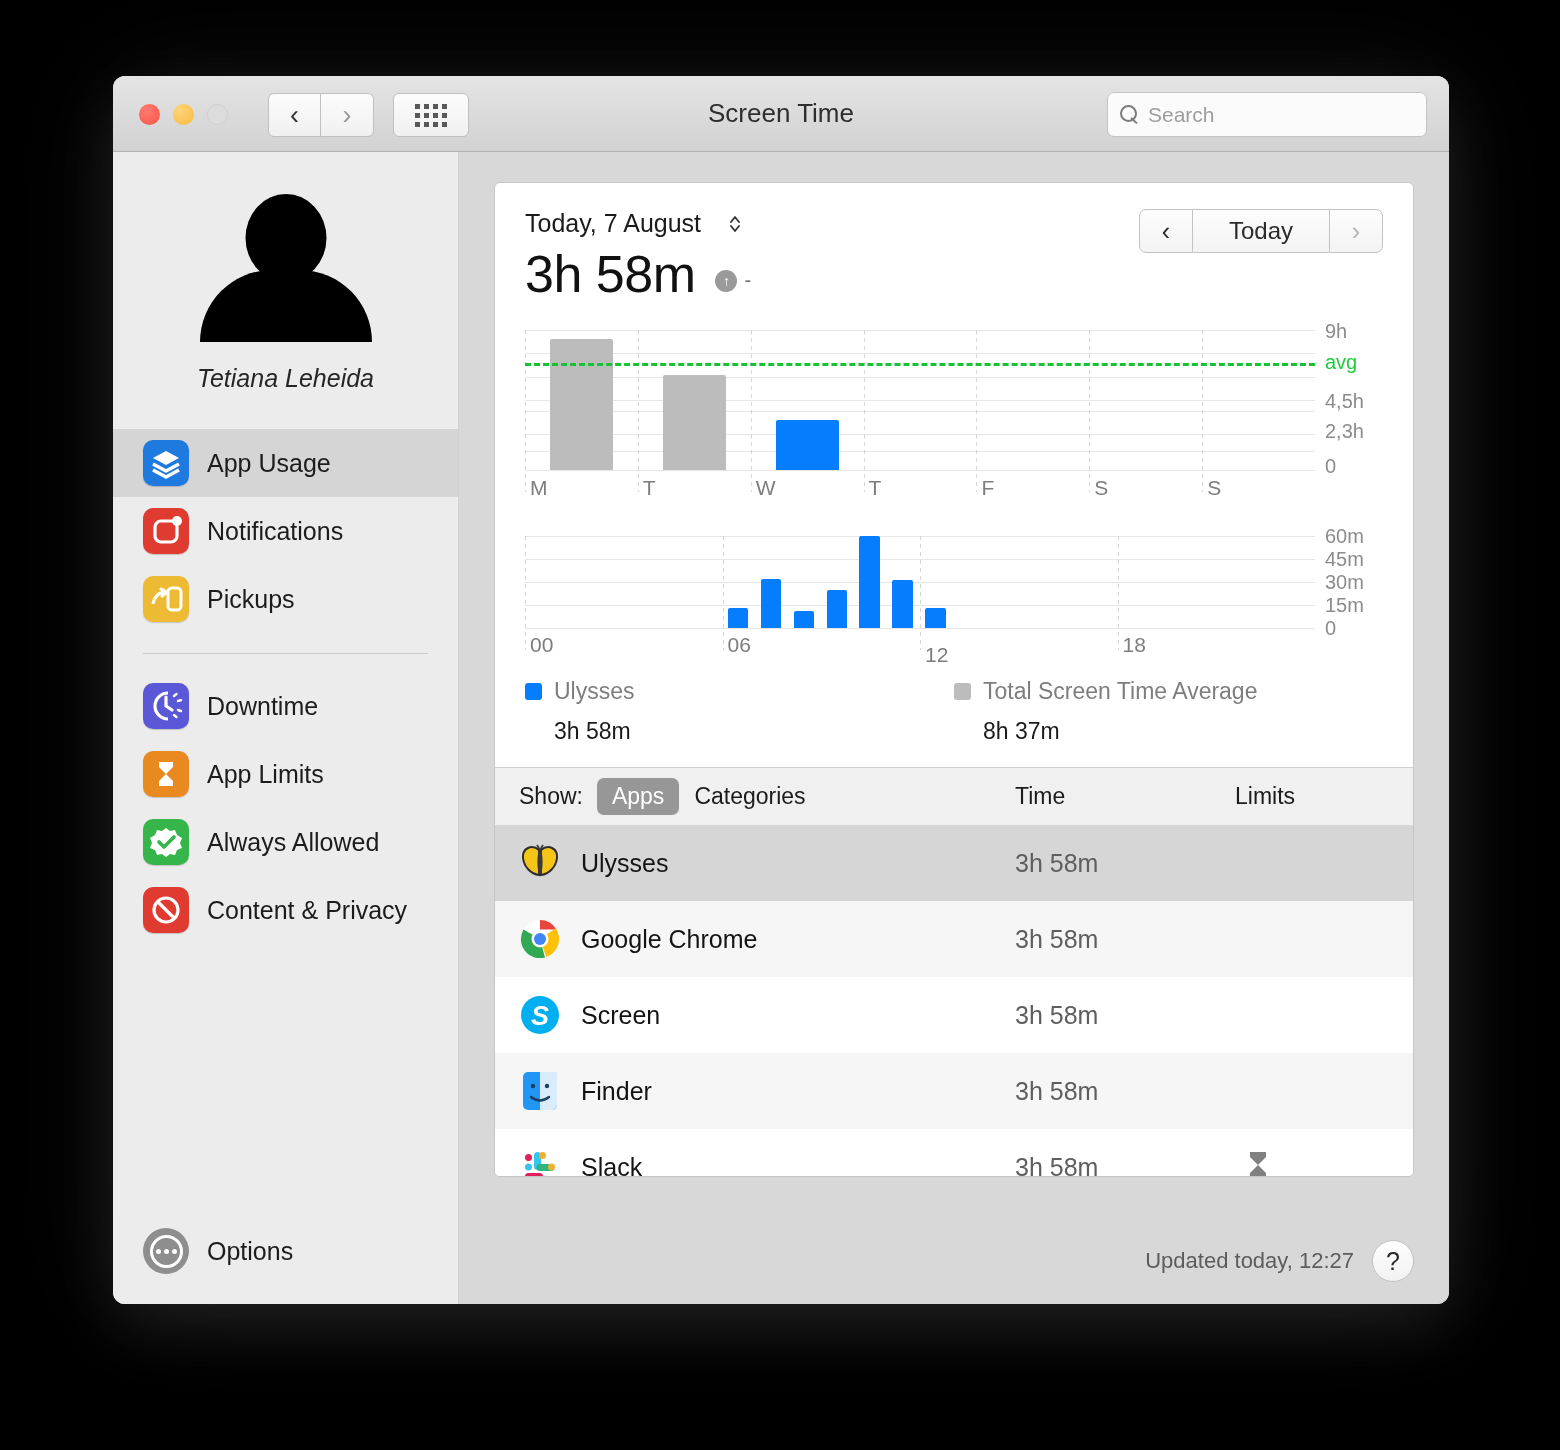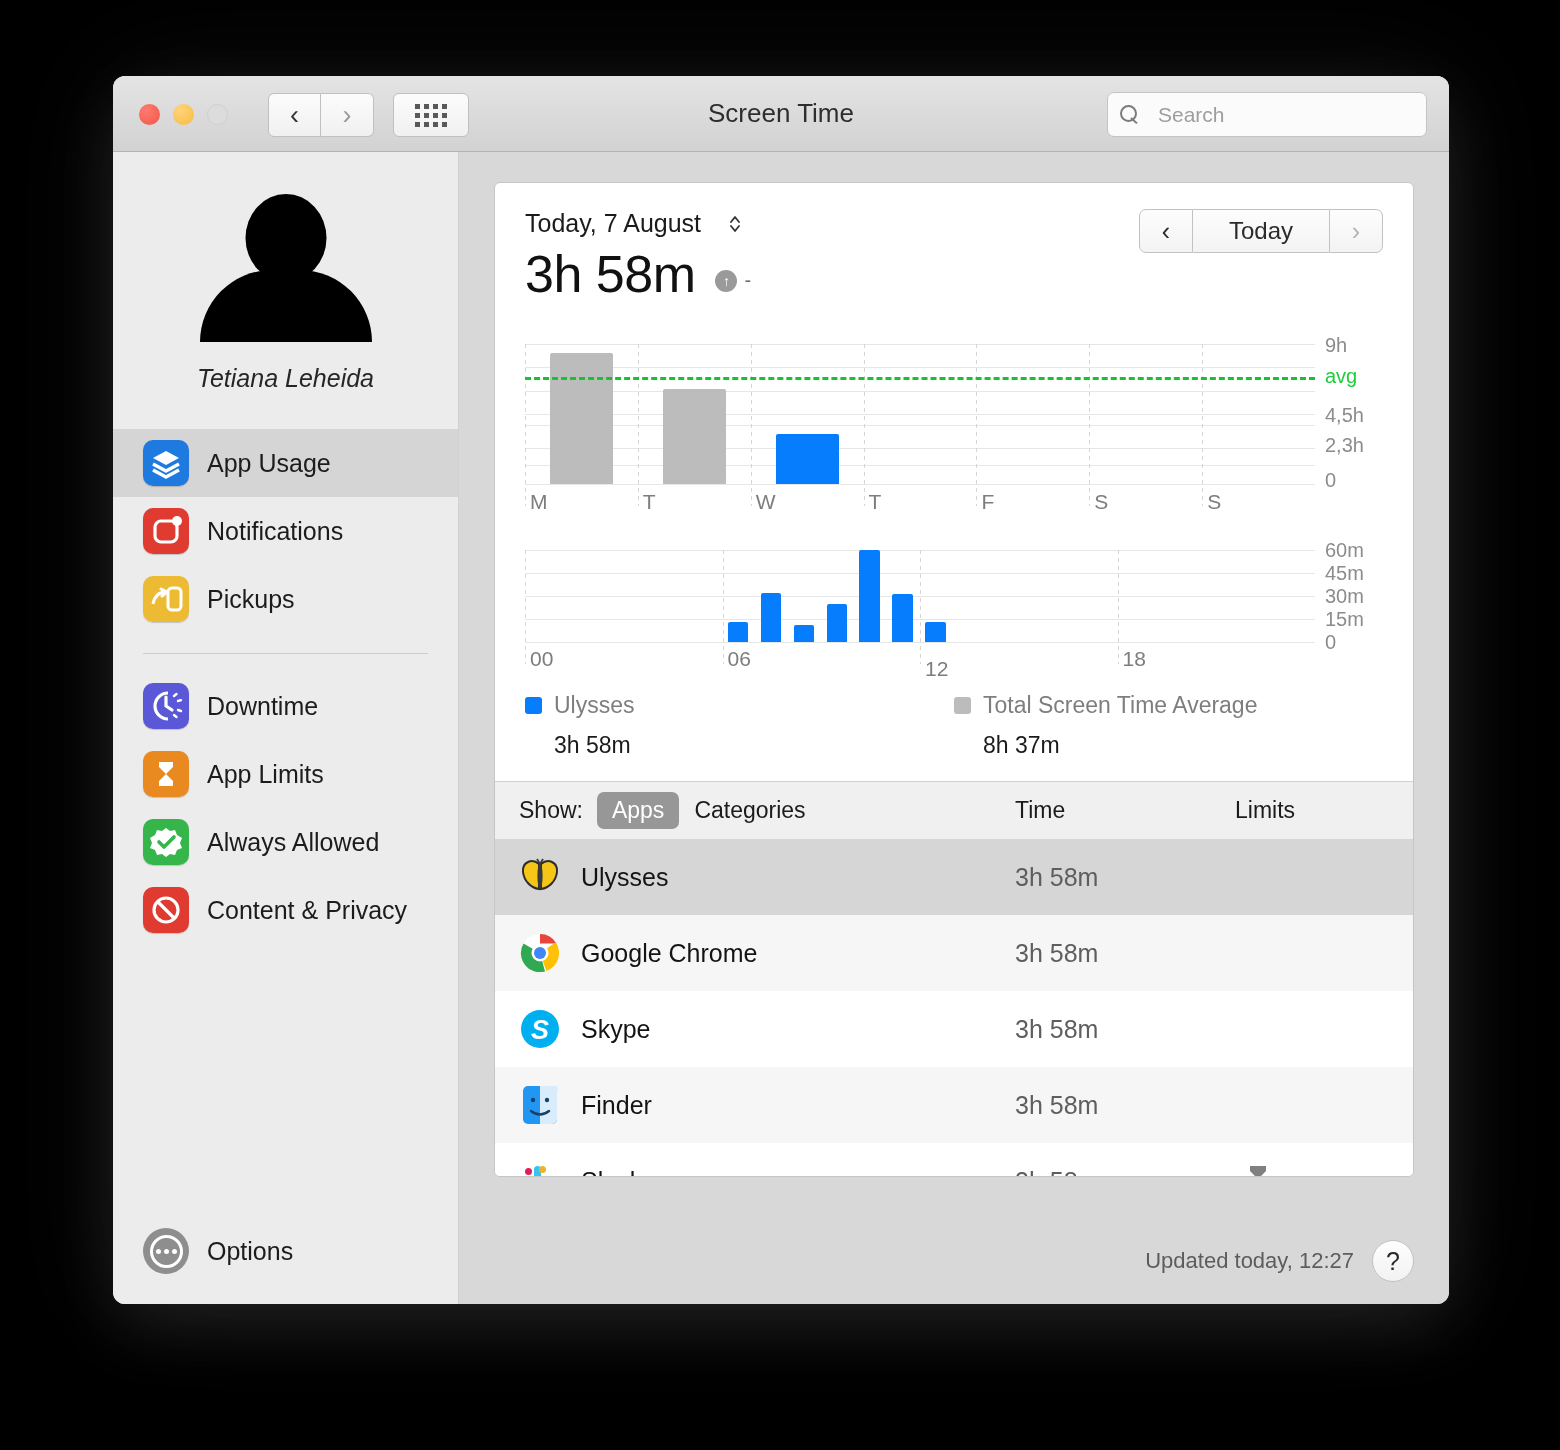--- a/index.html
+++ b/index.html
@@ -59,21 +59,21 @@
 
   .wintitle {
     position:absolute; left:0; right:0; top:22px;
     text-align:center; font-size:26px; color:#2e2e2e;
   }
 
   .searchbox {
     position:absolute; top:16px; right:22px;
     width:320px; height:45px;
     background:#fbfbfb; border:1px solid #c4c4c4; border-radius:7px;
-    display:flex; align-items:center; padding:0 12px; gap:19px;
+    display:flex; align-items:center; padding:0 12px; gap:9px;
   }
   .searchbox .mag { width:19px; height:19px; position:relative; flex:none; }
   .searchbox .mag::before {
     content:""; position:absolute; left:0; top:0; width:13px; height:13px;
     border:2.2px solid #7b7b7b; border-radius:50%;
   }
   .searchbox .mag::after {
     content:""; position:absolute; left:11px; top:12px; width:8px; height:2.2px;
     background:#7b7b7b; transform:rotate(42deg); transform-origin:left center;
   }
@@ -405,21 +405,21 @@
               </span>
             </div>
 
             <div class="todaynav">
               <div class="tnbtn prev">‹</div>
               <div class="tnbtn today">Today</div>
               <div class="tnbtn next">›</div>
             </div>
           </div>
 
-          <div class="chartwrap" style="margin-top:40px;">
+          <div class="chartwrap" style="margin-top:26px;">
             <div class="chart" style="height:168px;">
               <div class="plot" id="weekPlot" style="position:absolute; left:0; top:0; width:790px; height:140px;">
                   <div class="gridline" style="top: 0px;"></div>
                   <div class="gridline" style="top: 70px;"></div>
                   <div class="gridline" style="top: 104.222px;"></div>
                   <div class="gridline" style="top: 140px;"></div>
                   <div class="gridline" style="top: 23.3333px;"></div>
                   <div class="gridline" style="top: 46.6667px;"></div>
                   <div class="gridline" style="top: 80.8889px;"></div>
                   <div class="gridline" style="top: 121.333px;"></div>
@@ -547,21 +547,21 @@
               <span class="apptime">3h 58m</span>
             </div>
 
             <div class="row plain">
               <span class="appicon">
                 <svg width="42" height="42" viewBox="0 0 42 42">
                   <circle cx="21" cy="21" r="19" fill="#00aff0"></circle>
                   <text x="21" y="31" font-family="Liberation Sans, sans-serif" font-size="27" font-style="italic" font-weight="bold" fill="#fff" text-anchor="middle">S</text>
                 </svg>
               </span>
-              <span class="appname">Skype</span>
+              <span class="appname">Screen</span>
               <span class="apptime">3h 58m</span>
             </div>
 
             <div class="row alt">
               <span class="appicon">
                 <svg width="42" height="42" viewBox="0 0 42 42">
                   <rect x="4" y="2" width="34" height="38" rx="5" fill="#2196f3"></rect>
                   <path d="M21 2 L38 2 A5 5 0 0 1 38 7 L38 35 A5 5 0 0 1 33 40 L21 40 Z" fill="#d8ecfb"></path>
                   <circle cx="14" cy="16" r="2.2" fill="#1c3f66"></circle>
                   <circle cx="28" cy="16" r="2.2" fill="#1c3f66"></circle>

